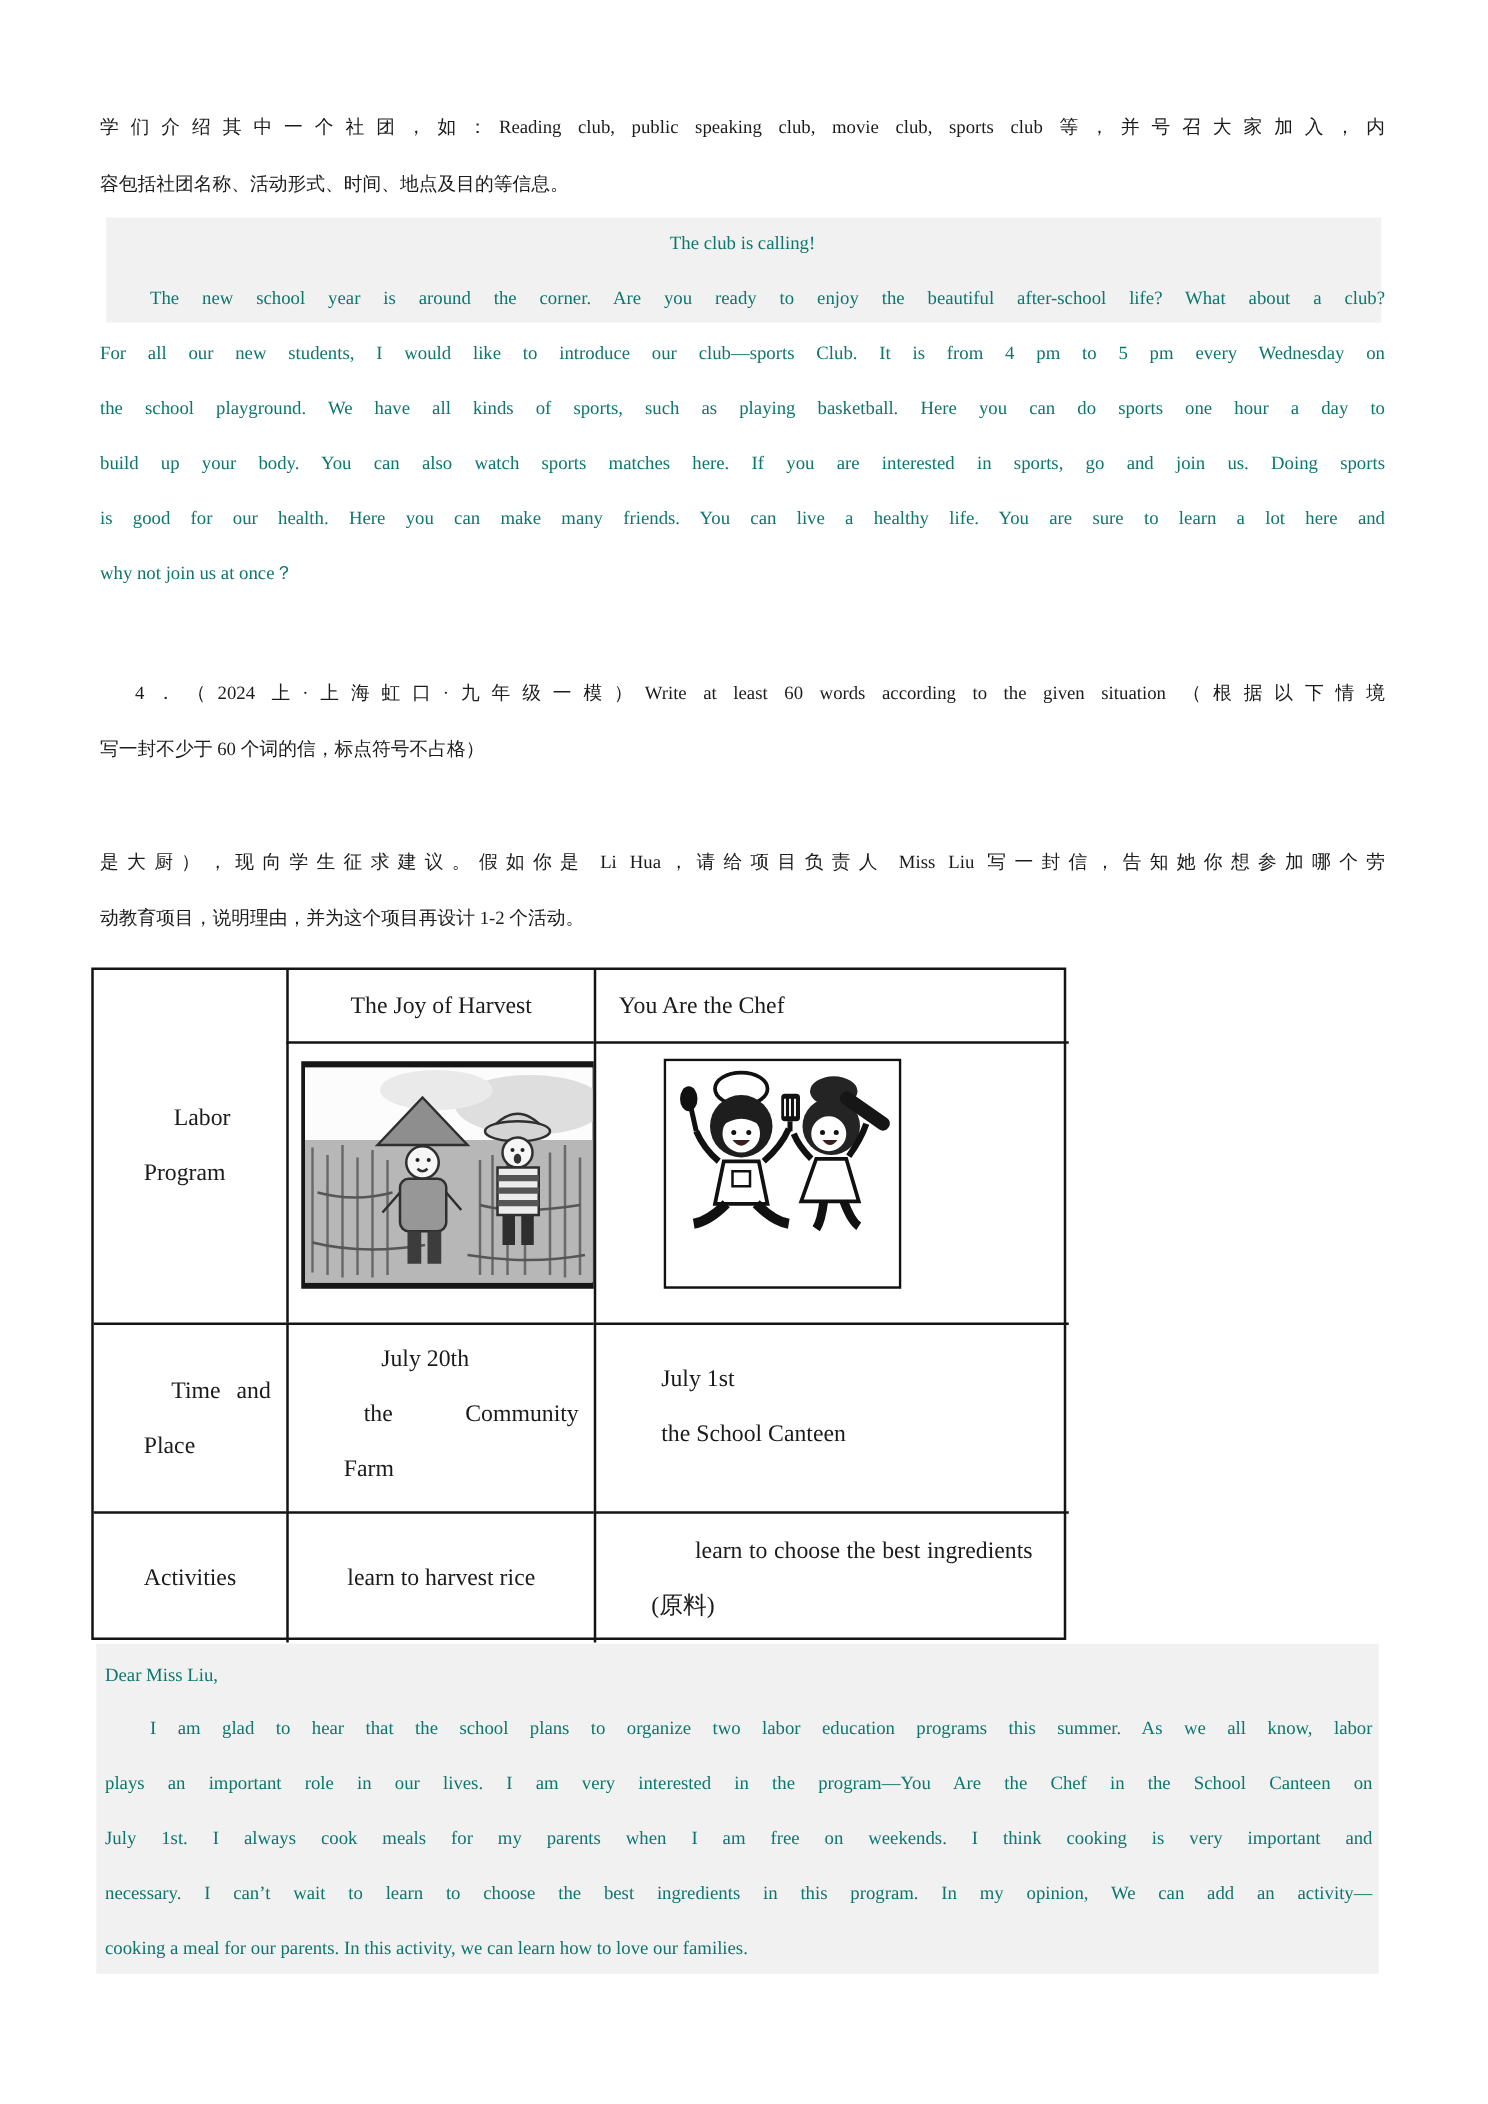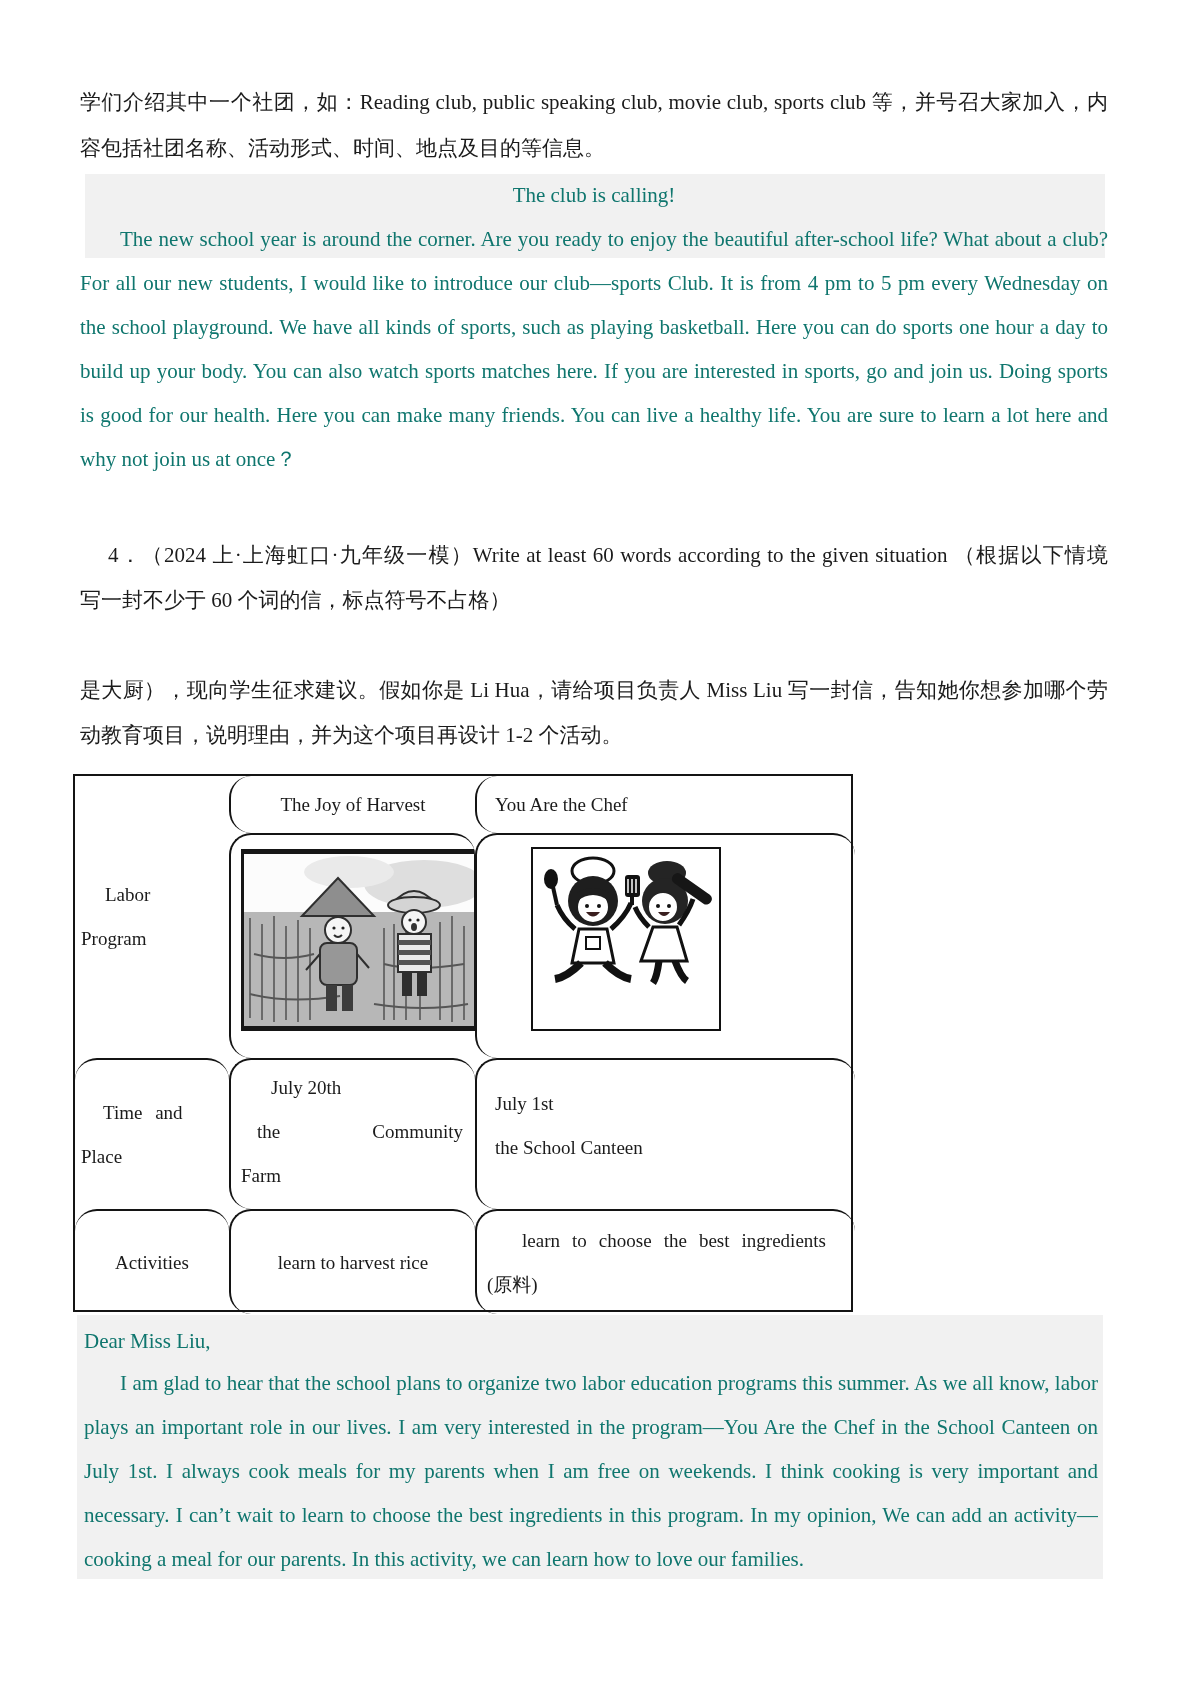--- a/index.html
+++ b/index.html
@@ -3,45 +3,45 @@
 <meta charset="utf-8">
 <style>
   html,body{margin:0;padding:0;background:#ffffff;}
   .page{
     position:relative;width:1190px;height:1683px;background:#ffffff;
     font-family:"Liberation Serif","DejaVu Serif",serif;color:#1b1b1b;
     overflow:hidden;
   }
   .tl{
     position:absolute;left:80px;width:1028px;height:30px;overflow:hidden;
-    font-size:21px;line-height:28px;white-space:normal;
+    font-size:15px;line-height:28px;white-space:normal;
   }
   .stretch{text-align:justify;text-align-last:justify;}
   .center{text-align:center;text-align-last:center;}
   .red{color:#0f766e;}
   .ind40{text-indent:40px;}
   .ind36{text-indent:36px;}
   .ind28{text-indent:28px;}
   .hlbox{position:absolute;background:#f1f1f1;}
   .hl1{left:85px;top:174px;width:1020px;height:84px;}
   .hl2{left:77px;top:1315px;width:1026px;height:264px;}
   .lt{left:84px;width:1014px;}
 
   
   .ptable{
     position:absolute;left:73px;top:774px;width:780px;height:538px;
     display:grid;grid-template-columns:154px 246px 380px;grid-template-rows:57px 225px 151px 105px;
     border:2px solid #141414;box-sizing:border-box;font-size:19px;
   }
-  .cell{position:relative;box-sizing:border-box;overflow:hidden;border-radius:22px;}
+  .cell{position:relative;box-sizing:border-box;overflow:hidden;}
   .bl{border-left:2px solid #141414;}
   .bt{border-top:2px solid #141414;}
   .vcenter{display:flex;flex-direction:column;justify-content:center;}
   .ccell{display:flex;align-items:center;justify-content:center;}
-  .row44{line-height:44px;height:44px;}
+  .row44{line-height:44px;height:44px;margin-left:34px;}
   .corner{grid-row:1 / span 2;grid-column:1;}
   .ws8{word-spacing:8px;}
   .padl6{padding-left:6px;}
   .padl10{padding-left:10px;}
   .padl18{padding-left:18px;}
   .padl24{padding-left:40px;}
   .ind30{text-indent:30px;}
   .ind28c{text-indent:28px;}
   .spread{display:flex;justify-content:space-between;padding:0 12px 0 26px;}
   .jline{text-align:justify;text-align-last:justify;padding:0 29px;text-indent:16px;}

